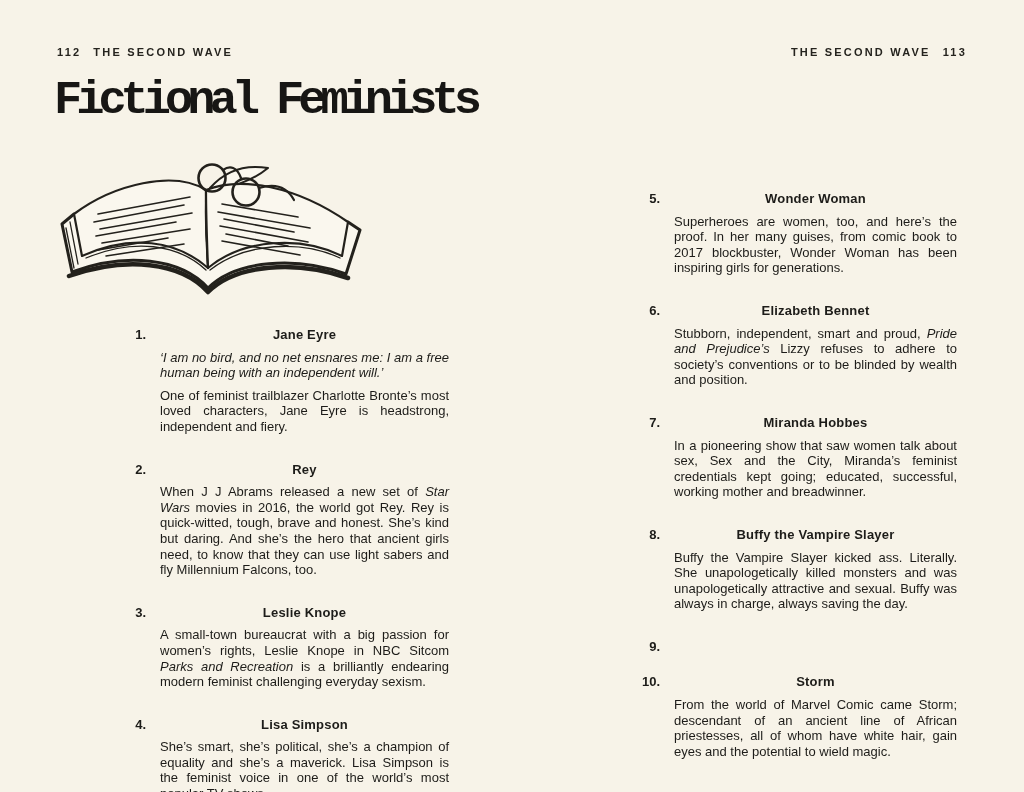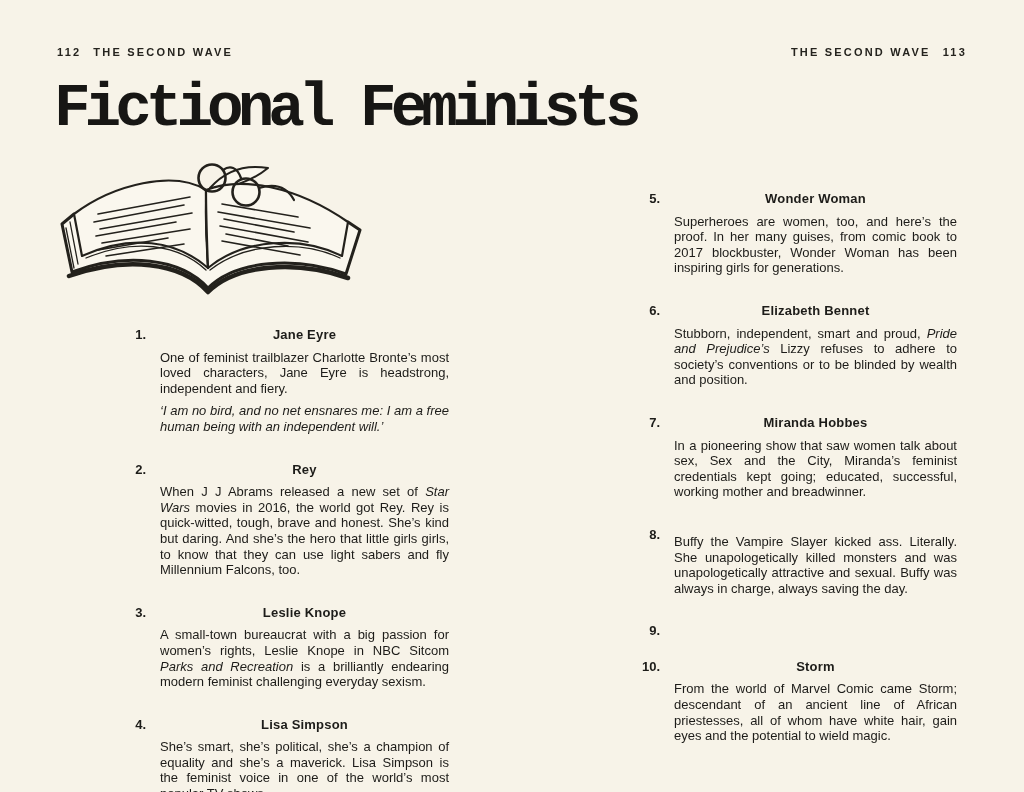--- a/index.html
+++ b/index.html
@@ -11,21 +11,21 @@
   .running-head{
     position:absolute;top:46px;font-size:11px;font-weight:700;
     letter-spacing:2.2px;color:#25231e;white-space:nowrap;
   }
   #head-left{left:57px;}
   #head-right{right:57px;}
   .running-head .sep{display:inline-block;width:12px;}
   #title{
     position:absolute;left:54px;top:74px;margin:0;
     font-family:"Liberation Mono",monospace;font-weight:700;
-    font-size:61px;letter-spacing:-6px;color:#171614;white-space:nowrap;
+    font-size:47px;letter-spacing:-6px;color:#171614;white-space:nowrap;
     padding-right:10px;
   }
   #illustration{position:absolute;left:56px;top:156px;width:320px;height:158px;}
   .col{
     position:absolute;margin:0;padding:0;list-style:none;
     font-size:13px;line-height:15.6px;color:#1d1c19;
   }
   #col-left{left:120px;top:327px;width:336px;}
   #col-right{left:634px;top:191px;width:330px;}
   .item{display:grid;grid-template-columns:26px 1fr;column-gap:7px;margin:0 0 20px 0;}
@@ -95,29 +95,29 @@
       <path class="ink" stroke-width="2.2" d="M203,32 C219,27 231,31 238,44"></path>
     </g>
   </svg>
 </div>
 
 <ol class="col" id="col-left">
     <li class="item">
       <span class="num">1.</span>
       <div>
         <div class="name">Jane Eyre</div>
+        <p><span class="it">‘I am no bird, and no net ensnares me: I am a free human being with an independent will.’</span></p>
         <p><span>One of feminist trailblazer Charlotte Bronte’s most loved characters, Jane Eyre is headstrong, independent and fiery.</span></p>
-        <p><span class="it">‘I am no bird, and no net ensnares me: I am a free human being with an independent will.’</span></p>
       </div>
     </li>
     <li class="item">
       <span class="num">2.</span>
       <div>
         <div class="name">Rey</div>
-        <p><span>When J J Abrams released a new set of </span><span class="it">Star Wars</span><span> movies in 2016, the world got Rey. Rey is quick-witted, tough, brave and honest. She’s kind but daring. And she’s the hero that little girls girls, to know that they can use light sabers and fly Millennium Falcons, too.</span></p>
+        <p><span>When J J Abrams released a new set of </span><span class="it">Star Wars</span><span> movies in 2016, the world got Rey. Rey is quick-witted, tough, brave and honest. She’s kind but daring. And she’s the hero that ancient girls need, to know that they can use light sabers and fly Millennium Falcons, too.</span></p>
       </div>
     </li>
     <li class="item">
       <span class="num">3.</span>
       <div>
         <div class="name">Leslie Knope</div>
         <p><span>A small-town bureaucrat with a big passion for women’s rights, Leslie Knope in NBC Sitcom </span><span class="it">Parks and Recreation</span><span> is a brilliantly endearing modern feminist challenging everyday sexism.</span></p>
       </div>
     </li>
     <li class="item">
@@ -146,20 +146,21 @@
     <li class="item">
       <span class="num">7.</span>
       <div>
         <div class="name">Miranda Hobbes</div>
         <p><span>In a pioneering show that saw women talk about sex, Sex and the City, Miranda’s feminist credentials kept going; educated, successful, working mother and breadwinner.</span></p>
       </div>
     </li>
     <li class="item">
       <span class="num">8.</span>
       <div>
+        <div class="name">Buffy the Vampire Slayer</div>
         <p><span>Buffy the Vampire Slayer kicked ass. Literally. She unapologetically killed monsters and was unapologetically attractive and sexual. Buffy was always in charge, always saving the day.</span></p>
       </div>
     </li>
     <li class="item">
       <span class="num">9.</span>
     </li>
     <li class="item">
       <span class="num">10.</span>
       <div>
         <div class="name">Storm</div>

